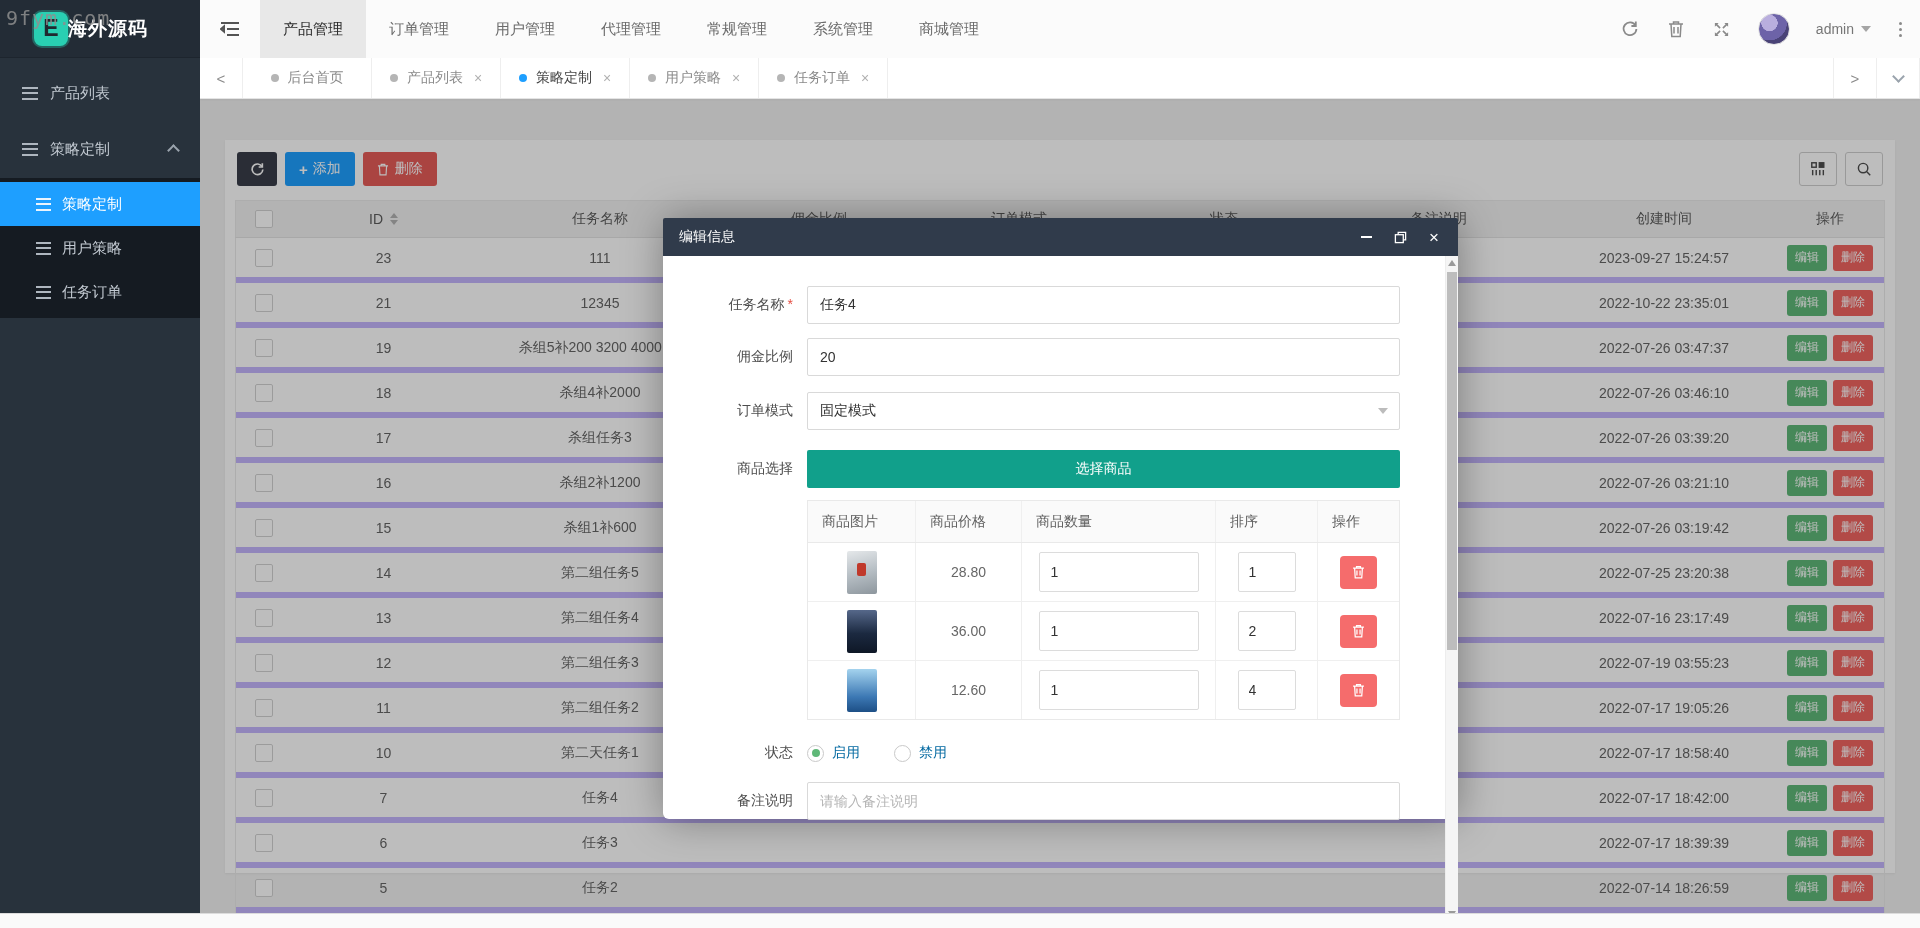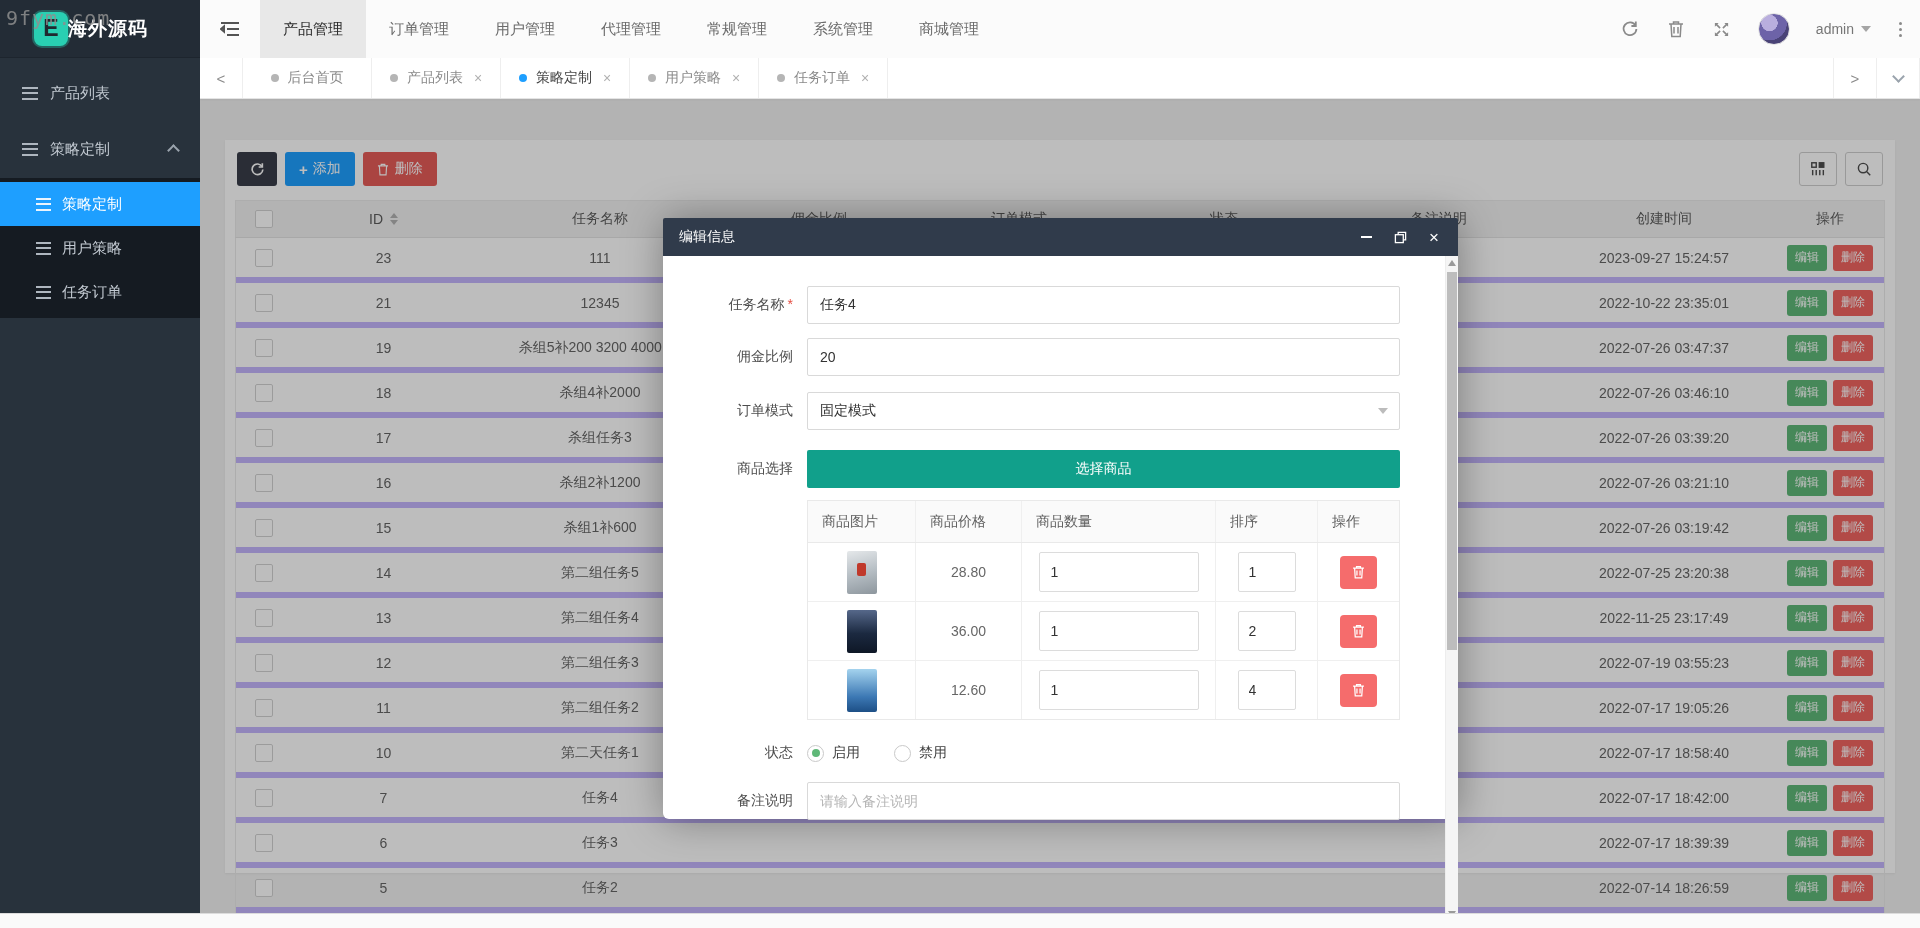--- a/index.html
+++ b/index.html
@@ -158,21 +158,21 @@
   .poster{width:30px;height:43px;border-radius:2px;position:relative;}
   .poster.p0{background:linear-gradient(165deg,#e5e8ea 0%,#b7bfc5 50%,#8d969d 100%);}
   .poster.p0::after{content:'';position:absolute;left:10px;top:12px;width:9px;height:13px;background:#c0392b;border-radius:2px;}
   .poster.p1{background:linear-gradient(180deg,#56688a 0%,#1b2940 55%,#0e1726 100%);}
   .poster.p2{background:linear-gradient(180deg,#a4d3ee 0%,#3c78b4 65%,#1d4f86 100%);}
   .trash-btn{width:37px;height:33px;background:#f56c6c;border:none;border-radius:4px;cursor:pointer;
     display:flex;align-items:center;justify-content:center;}
 
   .radio-row{display:flex;align-items:center;margin:24px 46px 0 0;}
   .radio-group{display:flex;align-items:center;gap:34px;}
-  .radio-item{display:flex;align-items:center;gap:8px;cursor:pointer;color:#404040;}
+  .radio-item{display:flex;align-items:center;gap:8px;cursor:pointer;color:#0369a1;}
   .radio{width:17px;height:17px;border:1px solid #c9c9c9;border-radius:50%;background:#fff;
     display:flex;align-items:center;justify-content:center;box-sizing:border-box;}
   .radio.checked::after{content:'';width:8px;height:8px;border-radius:50%;background:#5fb878;}
 
   .mscroll{position:absolute;right:0;top:0;bottom:0;width:12px;background:#f5f5f5;border-left:1px solid #ededed;}
   .mscroll .arr{position:absolute;left:2px;width:8px;height:8px;}
   .mthumb{position:absolute;left:1px;top:16px;width:10px;height:378px;background:#bdbdbd;}
   .arr.up{top:4px;border-left:4px solid transparent;border-right:4px solid transparent;border-bottom:6px solid #9a9a9a;width:0;height:0;}
   .arr.dn{bottom:4px;border-left:4px solid transparent;border-right:4px solid transparent;border-top:6px solid #9a9a9a;width:0;height:0;}
 
@@ -500,21 +500,21 @@
             <div class="g-row t-row">
               <div class="cell">
                 <span class="cb"></span>
               </div>
               <div class="cell">13</div>
               <div class="cell">第二组任务4</div>
               <div class="cell"></div>
               <div class="cell"></div>
               <div class="cell"></div>
               <div class="cell"></div>
-              <div class="cell">2022-11-25 23:17:49</div>
+              <div class="cell">2022-07-16 23:17:49</div>
               <div class="cell">
                 <button class="mini-btn mini-edit">编辑</button>
                 <button class="mini-btn mini-del">删除</button>
               </div>
             </div>
             <div class="g-row t-row">
               <div class="cell">
                 <span class="cb"></span>
               </div>
               <div class="cell">12</div>

